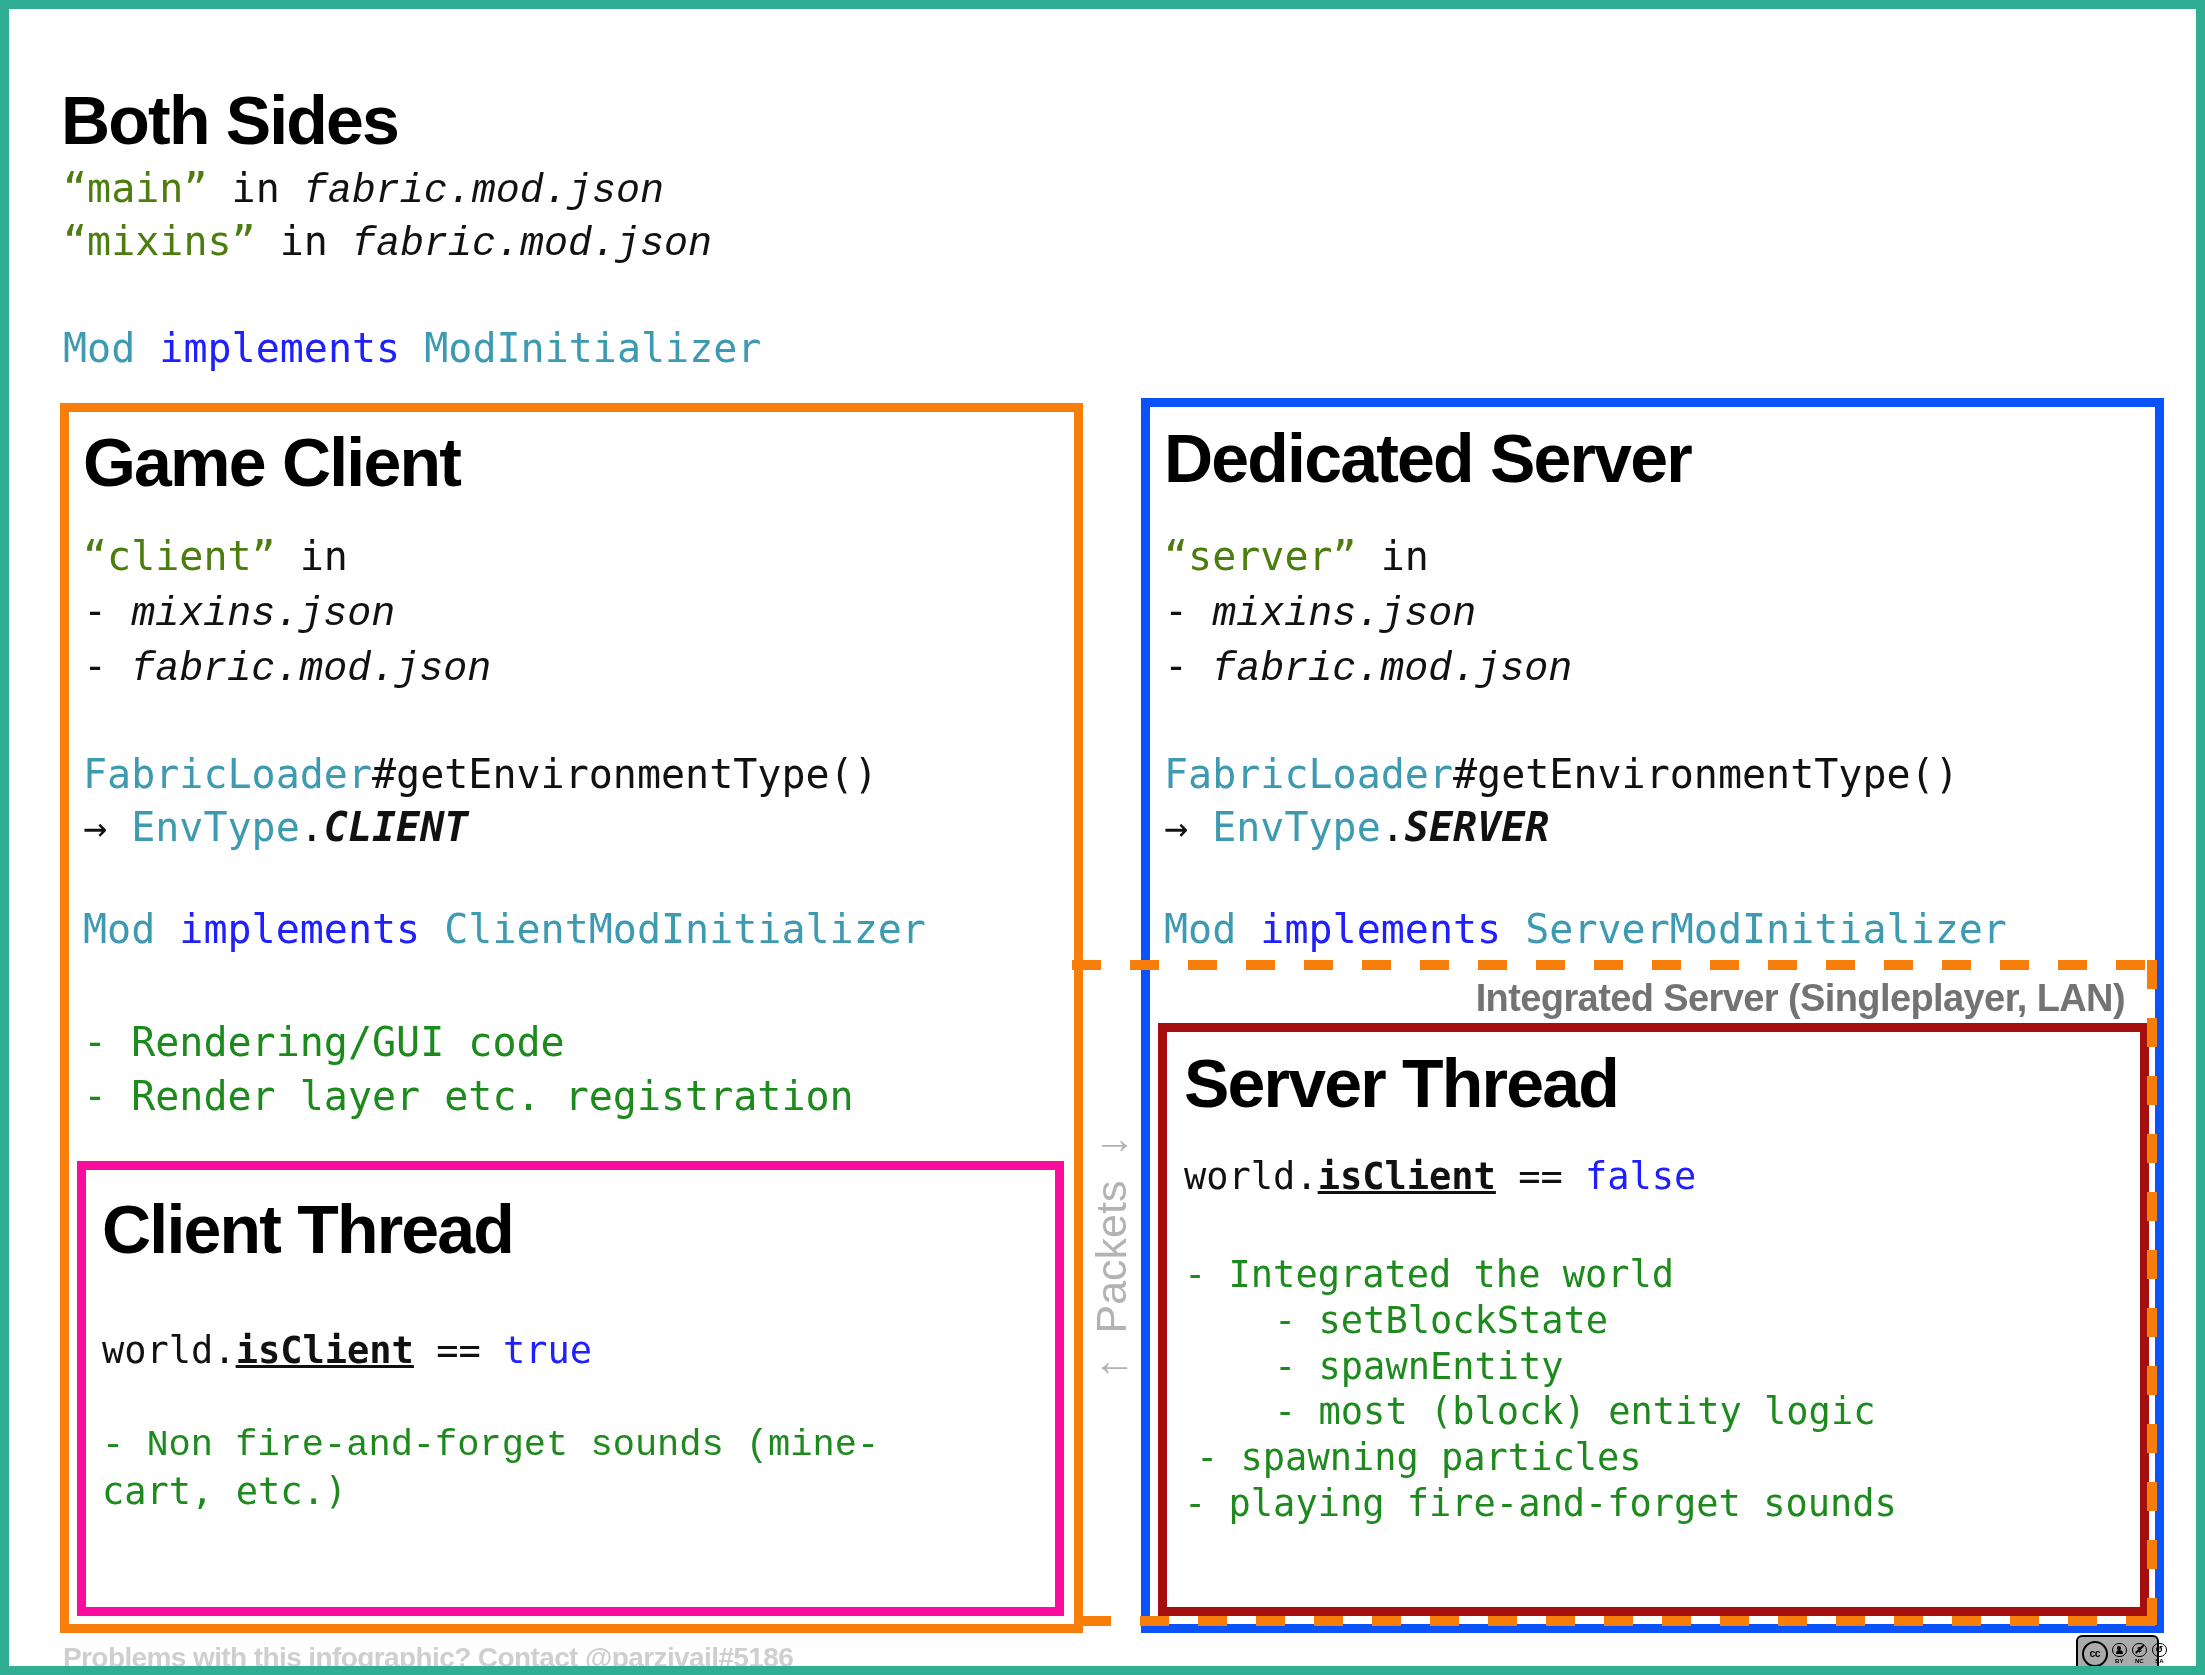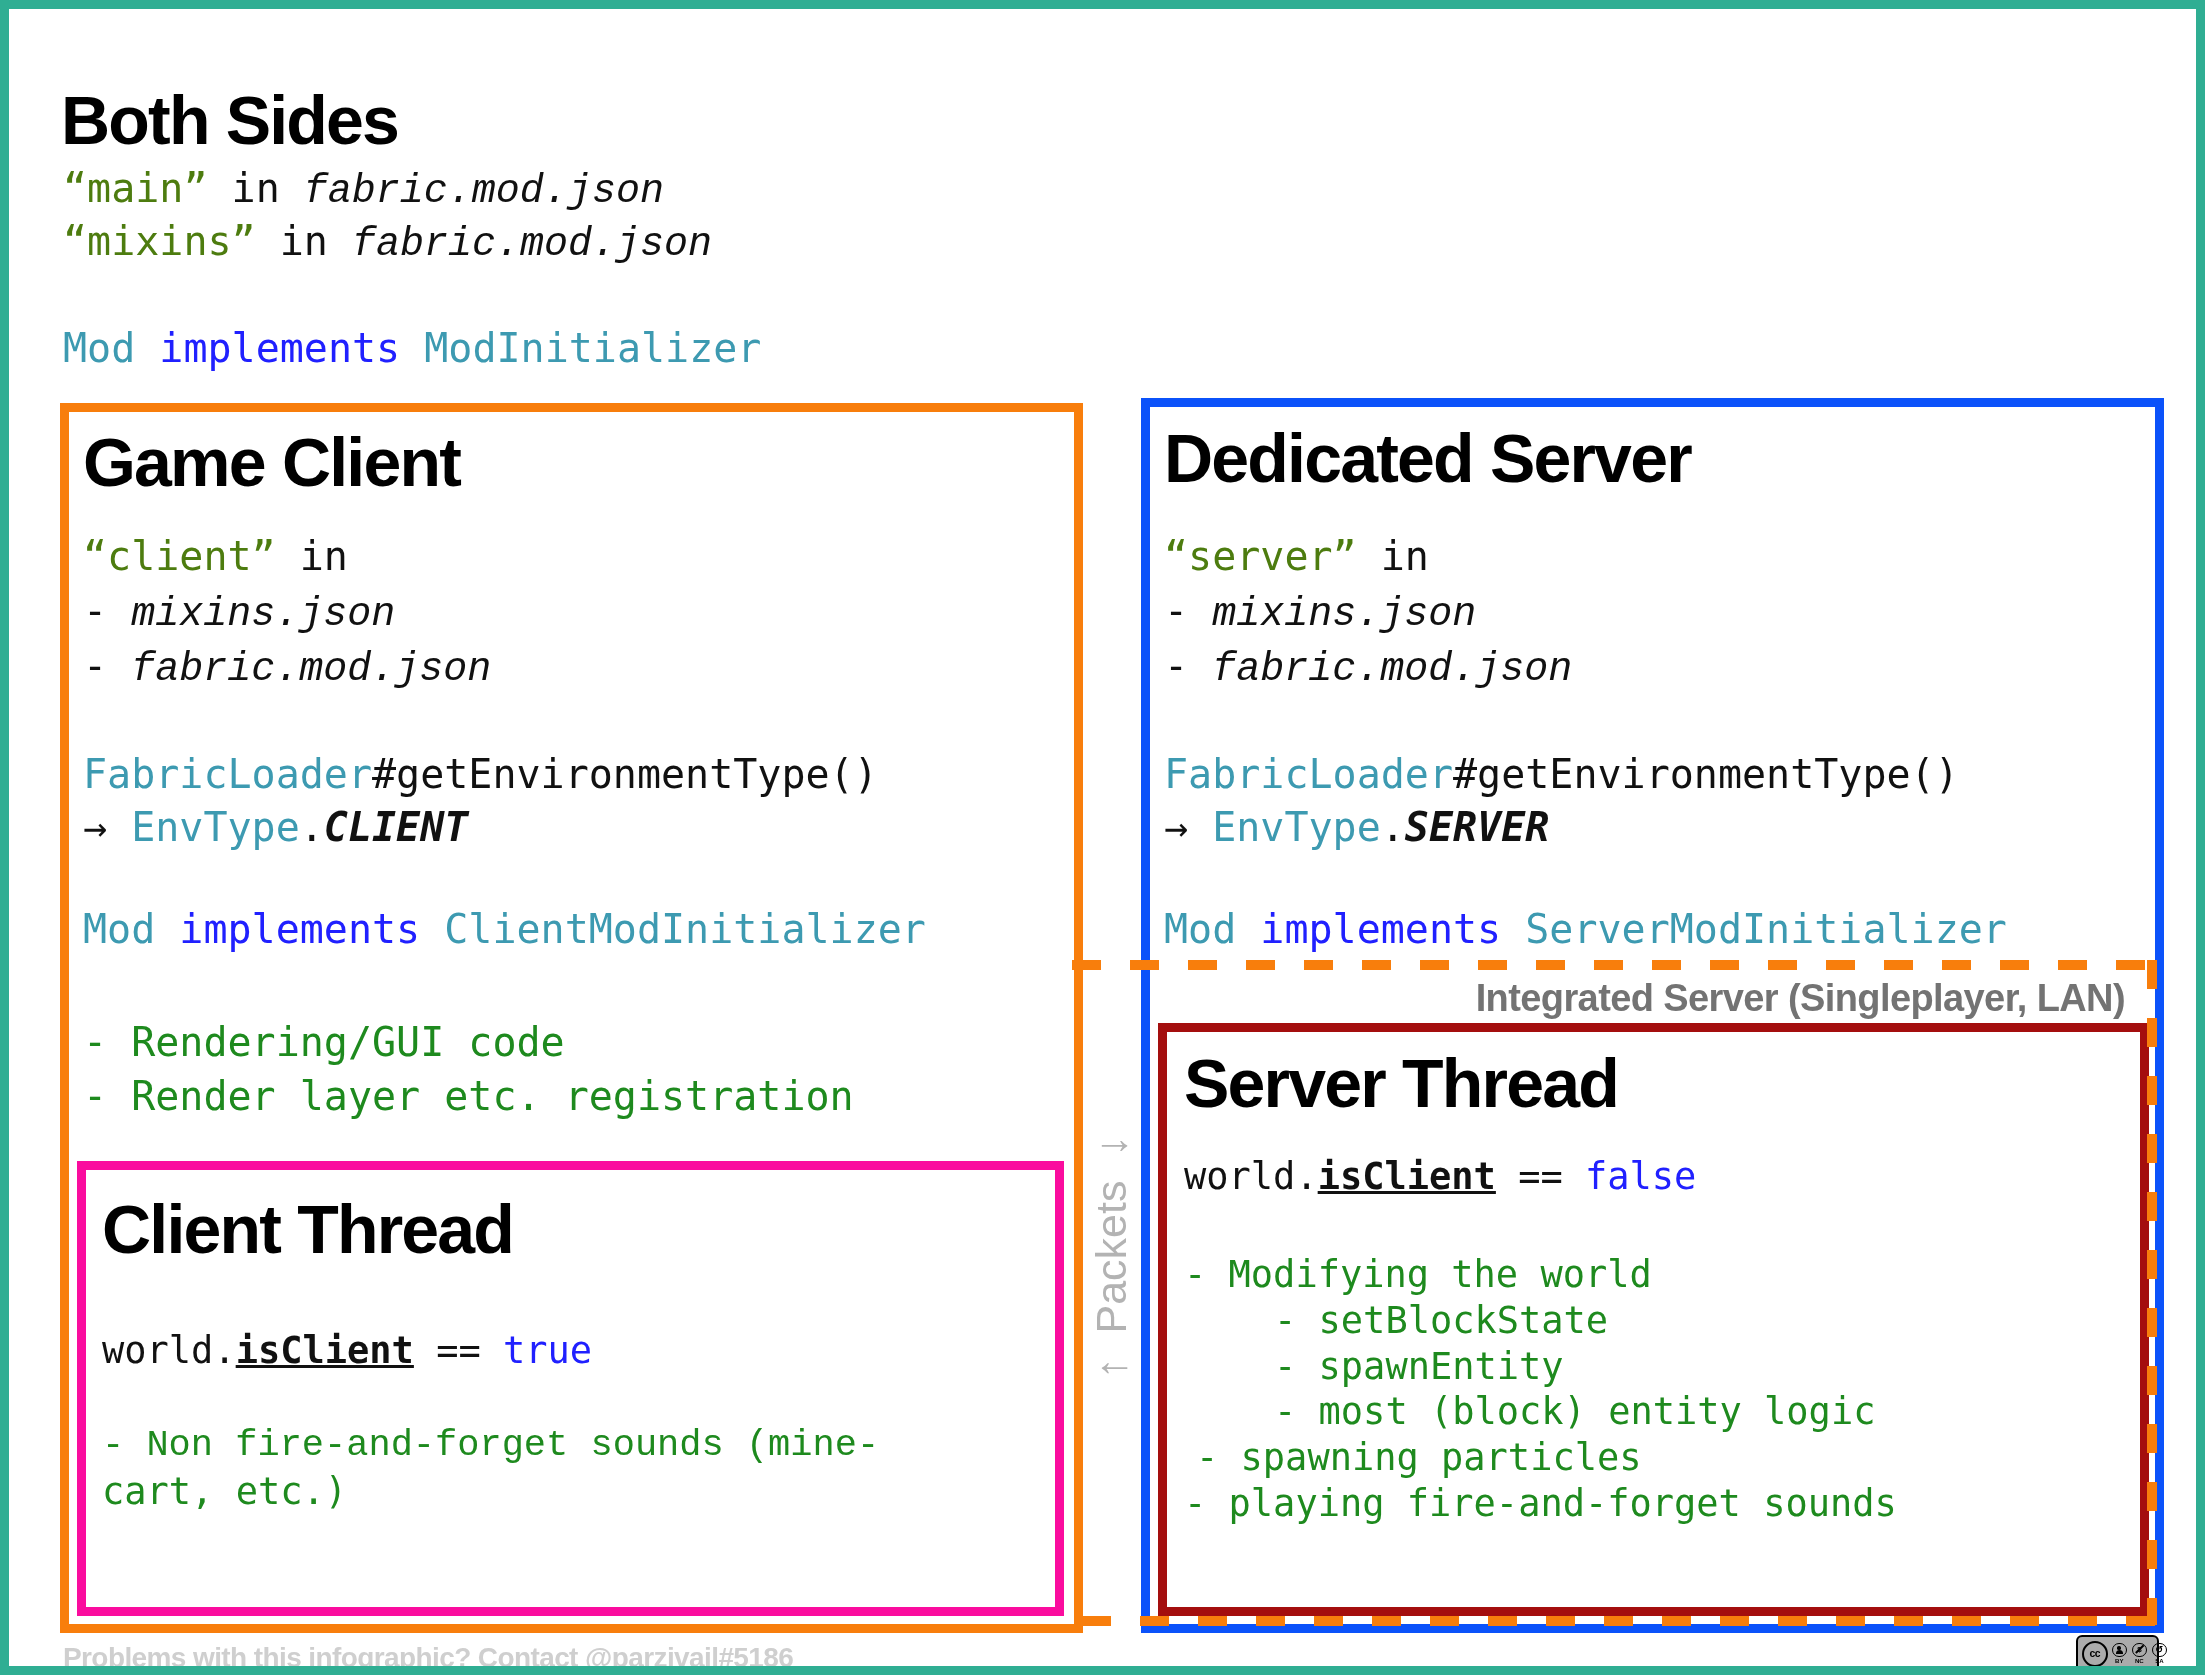--- a/index.html
+++ b/index.html
@@ -136,21 +136,21 @@
   <div class="dash-h" style="left:1063px; top:951px; width:1085px;"></div>
   <div class="dash-v" style="left:2138px; top:951px; height:665px;"></div>
   <div class="dash-h" style="left:1073px; top:1607px; width:1075px;"></div>
   <div id="integrated-label">Integrated Server (Singleplayer, LAN)</div>
 
   <div id="server-thread-box" class="box"></div>
   <div class="title" style="left:1175px; top:1037px; z-index:4;">Server Thread</div>
 
   <div class="line sm" style="left:1175px; top:1145px; z-index:4;"><span>world</span><span>.</span><span class="bold">isClient</span><span> == </span><span class="t-blue">false</span></div>
 
-  <div class="line sm t-green" style="left:1175px; top:1243px; z-index:4;">- Modifying the world</div>
+  <div class="line sm t-green" style="left:1175px; top:1243px; z-index:4;">- Integrated the world</div>
   <div class="line sm t-green" style="left:1265px; top:1289px; z-index:4;">- setBlockState</div>
   <div class="line sm t-green" style="left:1265px; top:1335px; z-index:4;">- spawnEntity</div>
   <div class="line sm t-green" style="left:1265px; top:1380px; z-index:4;">- most (block) entity logic</div>
   <div class="line sm t-green" style="left:1175px; top:1426px; z-index:4;margin-left:12px;">- spawning particles</div>
   <div class="line sm t-green" style="left:1175px; top:1472px; z-index:4;">- playing fire-and-forget sounds</div>
 
   <div id="packets-label">↑  Packets  ↓</div>
 
   <div id="contact">Problems with this infographic? Contact @parzivail#5186</div>
 

